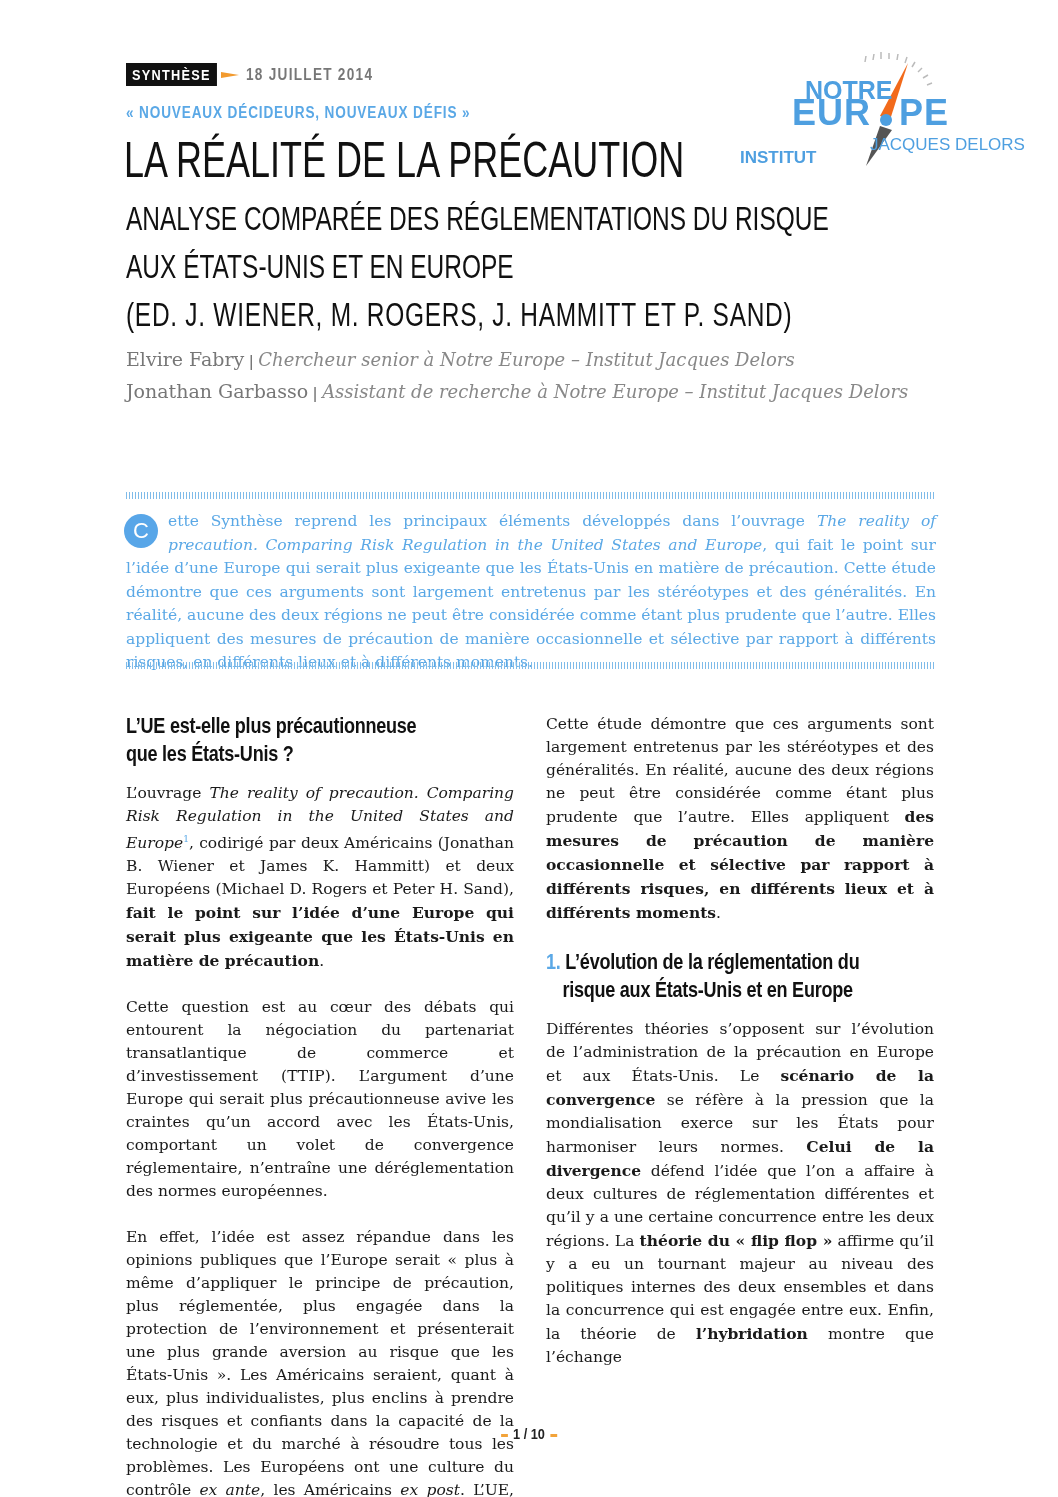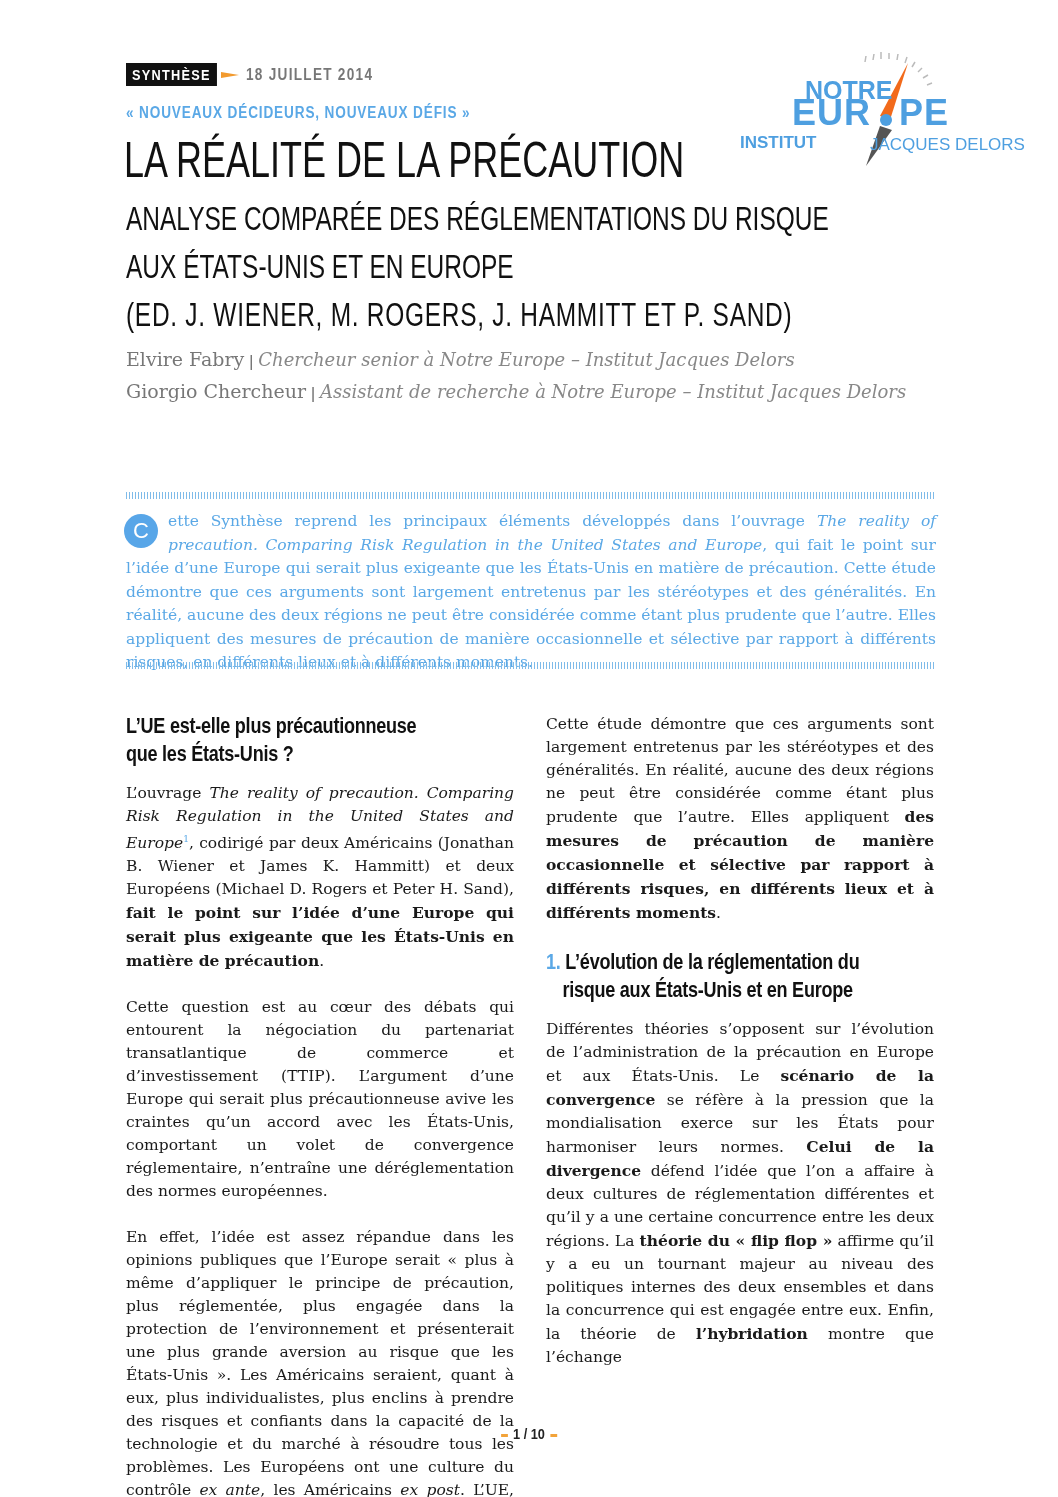--- a/index.html
+++ b/index.html
@@ -19,21 +19,21 @@
 
   .author { left: 126px; font-size: 14px; color: #888; white-space: nowrap; }
   .author .name { font-size: 19px; color: #777; }
   .author .sep { font-weight: bold; color: #777; }
   .author .role { font-style: italic; font-size: 18px; color: #888; }
 
   
   .logo { left: 740px; top: 48px; width: 270px; height: 125px; }
   .logo .notre { position: absolute; left: 65px; top: 28px; font-family: "Liberation Sans", sans-serif; font-weight: bold; font-size: 25px; color: #4e9fe0; letter-spacing: 0px; text-align: right; }
   .logo .europe { position: absolute; left: 52px; top: 44px; font-family: "Liberation Sans", sans-serif; font-weight: bold; font-size: 36px; color: #4e9fe0; letter-spacing: 1px; }
-  .logo .institut { position: absolute; left: 0px; top: 85px; font-family: "Liberation Sans", sans-serif; font-weight: bold; font-size: 17px; color: #4e9fe0; white-space: nowrap; }
+  .logo .institut { position: absolute; left: 0px; top: 100px; font-family: "Liberation Sans", sans-serif; font-weight: bold; font-size: 17px; color: #4e9fe0; white-space: nowrap; }
   .logo .jacques { position: absolute; left: 130px; top: 87px; font-family: "Liberation Sans", sans-serif; font-weight: normal; font-size: 17px; color: #4e9fe0; white-space: nowrap; }
 
   
   .hatch { left: 126px; width: 810px; height: 7px; background: repeating-linear-gradient(90deg, #7fbbe9 0 1px, transparent 1px 3px); }
   .abstract { left: 126px; top: 510px; width: 810px; font-size: 15.5px; line-height: 23.5px; color: #5aa8e6; text-align: justify; }
   .dropcap { float: left; width: 34px; height: 34px; border-radius: 50%; background: #58a6e8; color: #fff; font-family: "Liberation Sans", sans-serif; font-size: 22px; line-height: 34px; text-align: center; margin: 4px 10px 0 -2px; }
 
   
   .col { width: 388px; font-size: 15.5px; line-height: 23px; text-align: justify; color: #1a1a1a; }
   .col p { margin: 0 0 23px 0; }
@@ -90,21 +90,21 @@
   <div class="institut">INSTITUT</div>
   <div class="jacques">JACQUES DELORS</div>
 </div>
 
 <div class="abs author" style="top:348px">
   <span class="name">Elvire Fabry</span>
   <span class="sep">|</span>
   <span class="role">Chercheur senior à Notre Europe – Institut Jacques Delors</span>
 </div>
 <div class="abs author" style="top:380px">
-  <span class="name">Giorgio Chercheur</span>
+  <span class="name">Jonathan Garbasso</span>
   <span class="sep">|</span>
   <span class="role">Assistant de recherche à Notre Europe – Institut Jacques Delors</span>
 </div>
 
 <div class="abs hatch" style="top:492px"></div>
 <div class="abs abstract">
   <span class="dropcap">C</span><span>ette Synthèse reprend les principaux éléments développés dans l’ouvrage </span><em>The reality of precaution. Comparing Risk Regulation in the United States and Europe</em><span>, qui fait le point sur l’idée d’une Europe qui serait plus exigeante que les États-Unis en matière de précaution. Cette étude démontre que ces arguments sont largement entretenus par les stéréotypes et des généralités. En réalité, aucune des deux régions ne peut être considérée comme étant plus prudente que l’autre. Elles appliquent des mesures de précaution de manière occasionnelle et sélective par rapport à différents risques, en différents lieux et à différents moments.</span>
 </div>
 <div class="abs hatch" style="top:662px"></div>
 

